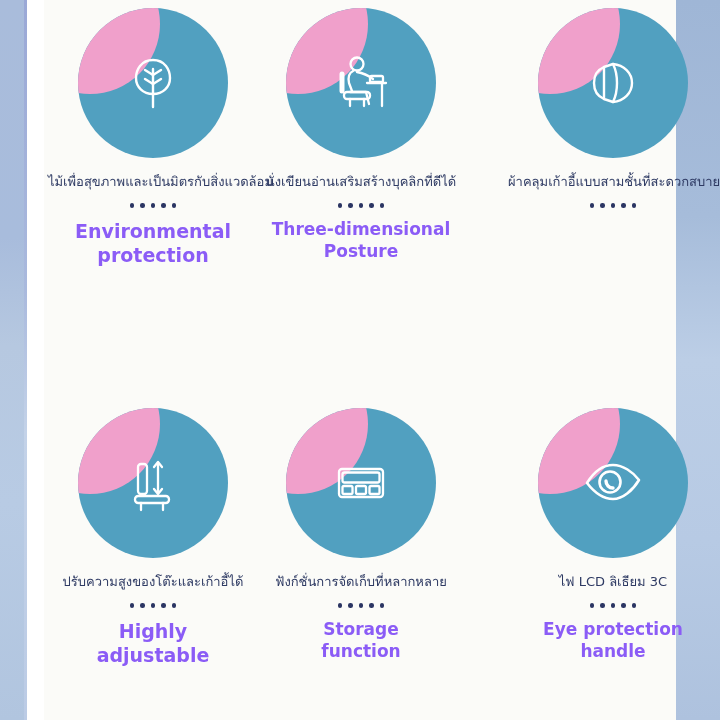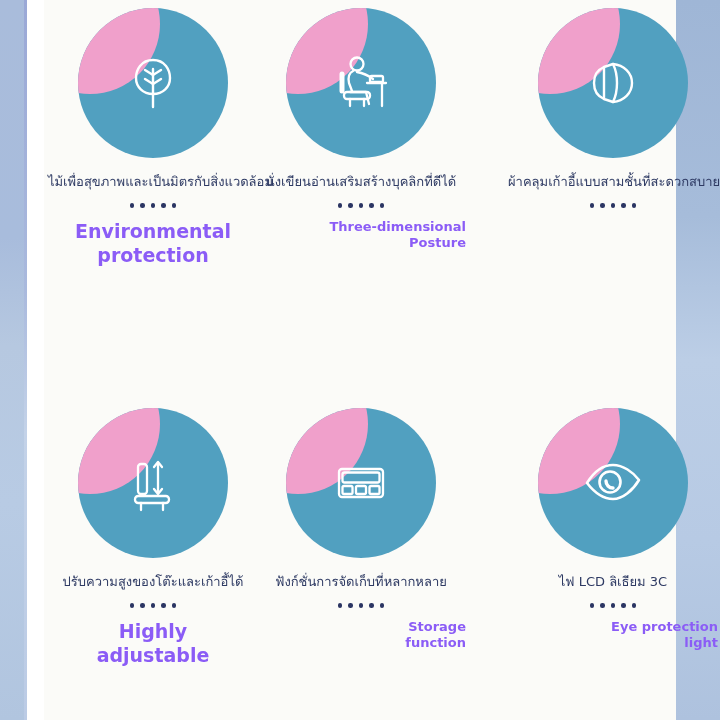--- a/index.html
+++ b/index.html
@@ -68,21 +68,21 @@
   .dots i{display:block;width:4.5px;height:4.5px;border-radius:50%;background:#2b3563;}
 
   .en{
     margin:11px 0 0 0;
     font-size:19px;
     line-height:1.28;
     font-weight:bold;
     color:#8b5cf6;
     font-family:"DejaVu Sans","Liberation Sans",sans-serif;
   }
-  .cell.c1 .en, .cell.c2 .en{font-size:13px;text-align:right;}
+  .cell.c1 .en, .cell.c2 .en{font-size:17px;}
 </style>
 </head>
 <body>
 
 <div class="stage">
 
   <div class="band band-left"></div>
   <div class="band-left-edge"></div>
   <div class="band band-right"></div>
 
@@ -259,19 +259,19 @@
         <div class="th">ไฟ LCD ลิเธียม 3C</div>
         <div class="dots">
           <i></i>
             <i></i>
             <i></i>
             <i></i>
             <i></i>
         </div>
         <div class="en">
           <span>Eye protection</span><br>
-          <span>light</span>
+          <span>handle</span>
         </div>
       </div>
 
     </div>
   </div>
 </div>
 
 </body></html>

